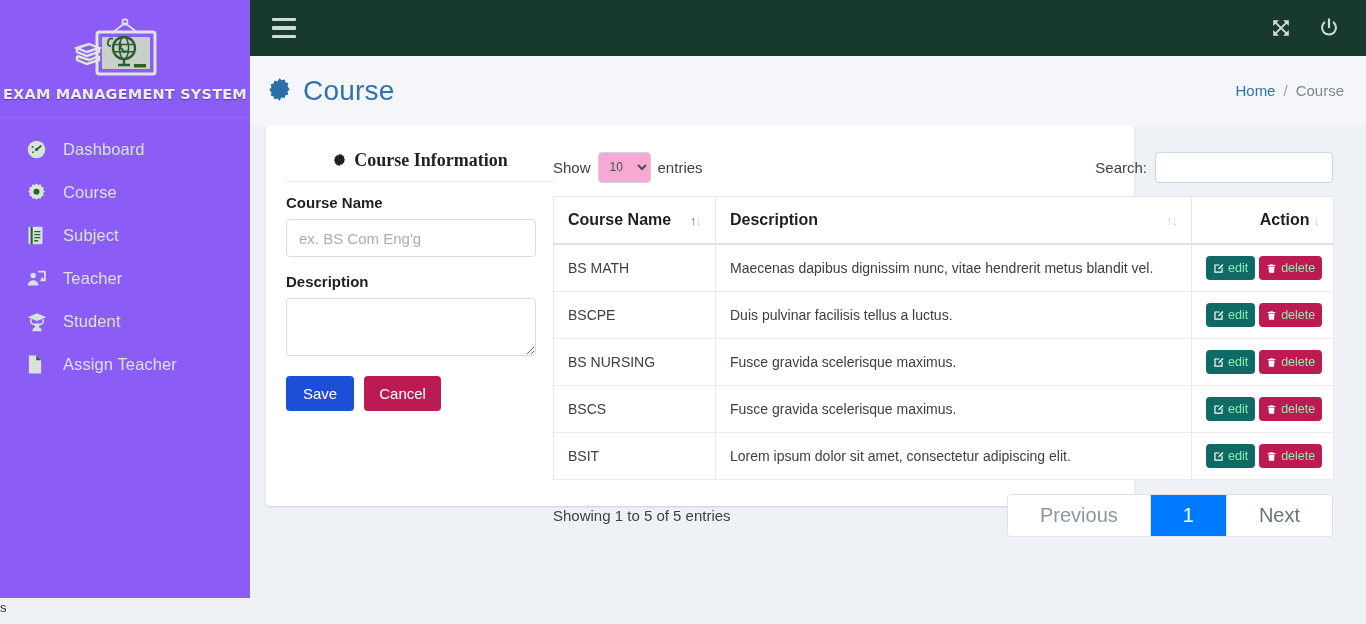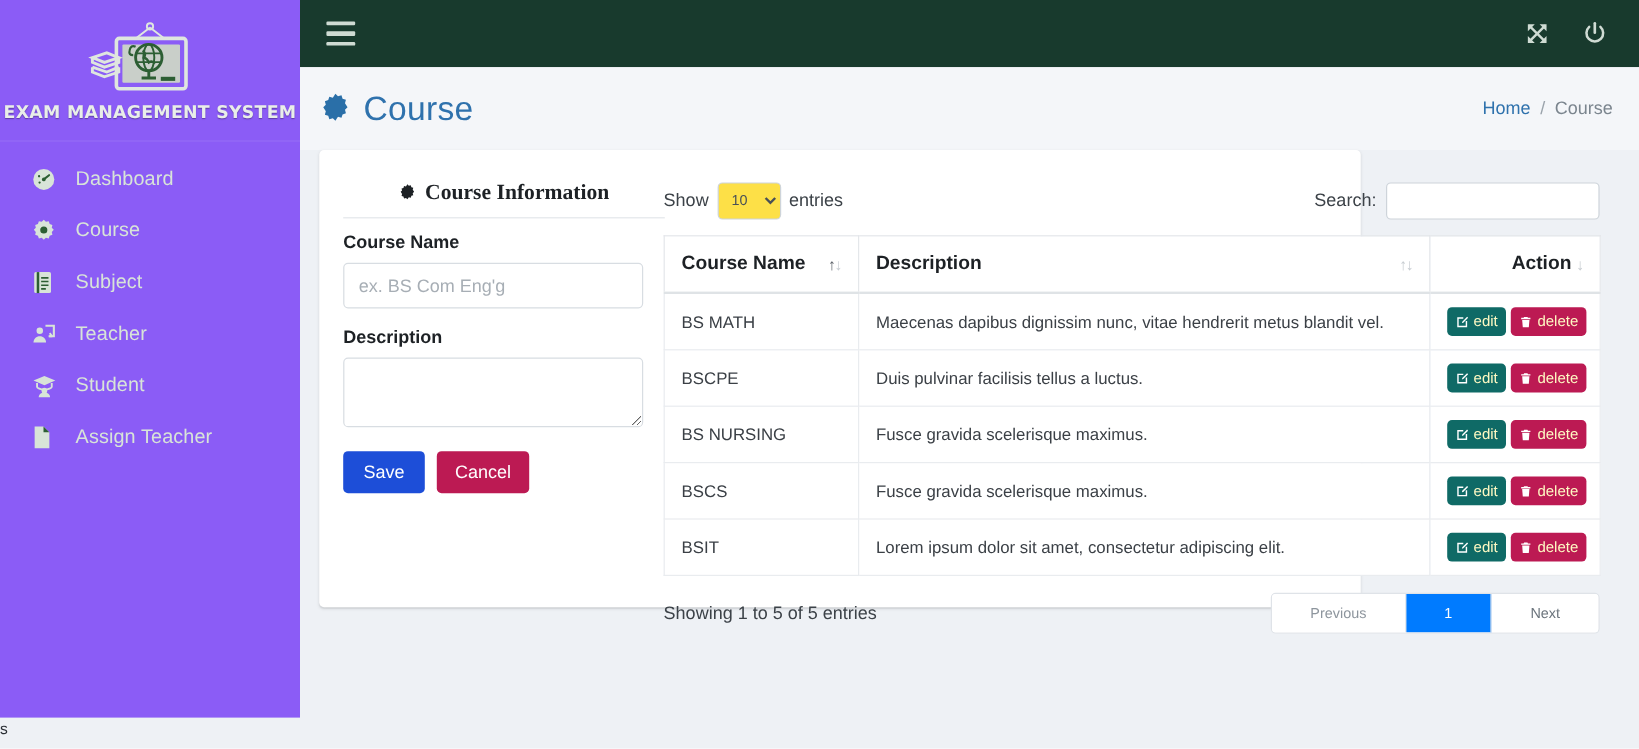--- a/index.html
+++ b/index.html
@@ -210,21 +210,21 @@
   }
   #length-wrap { display: flex; align-items: center; font-size: 15px; color: #3c4248; }
   #length-select {
     margin: 0 7px;
     height: 31px; width: 53px;
     border: 1px solid #ced4da;
     border-radius: 4px;
     font-size: 12px;
     color: #495057;
     padding-left: 7px;
-    background: #fde047;
+    background: #f9a8d4;
     font-family: "Liberation Sans", sans-serif;
     cursor: pointer;
   }
   #search-wrap { display: flex; align-items: center; font-size: 15px; color: #3c4248; }
   #search-input {
     margin-left: 8px;
     width: 178px; height: 31px;
     border: 1px solid #ced4da;
     border-radius: 4px;
     padding: 0 9px;
@@ -274,21 +274,21 @@
     white-space: nowrap;
     padding-left: 10px;
   }
   .sort-arrows .up { color: #5c6168; }
   .sort-arrows .dn { color: #c7ccd1; }
   .sort-arrows.only-dn { margin-left: 2px; padding-left: 2px; }
   .action-cell { text-align: right; white-space: nowrap; padding-right: 14px !important; }
   .btn-edit, .btn-delete {
     display: inline-flex; align-items: center;
     border: none; border-radius: 4px;
-    color: #fef9c3;
+    color: #86efac;
     font-size: 12.5px;
     height: 24px;
     padding: 0 7px;
     cursor: pointer;
     font-family: "Liberation Sans", sans-serif;
     vertical-align: middle;
   }
   .btn-edit { background: #0f6a66; margin-right: 4px; }
   .btn-delete { background: #bc1a53; }
   .btn-edit svg, .btn-delete svg { margin-right: 4px; display:block; }
@@ -300,21 +300,21 @@
   #info-text { font-size: 15px; color: #3c4248; }
   #pagination {
     display: flex;
     border: 1px solid #dfe3e8;
     border-radius: 4px;
     overflow: hidden;
     background: #fff;
   }
   .page-btn {
     padding: 9px 32px;
-    font-size: 12px;
+    font-size: 20px;
     color: #6c757d;
     cursor: pointer;
     background: #fff;
     border-right: 1px solid #dfe3e8;
     user-select: none;
   }
   .page-btn:last-child { border-right: none; }
   .page-btn.active { background: #007bff; color: #fff; }
   .page-btn.disabled { color: #8d959d; }
 

